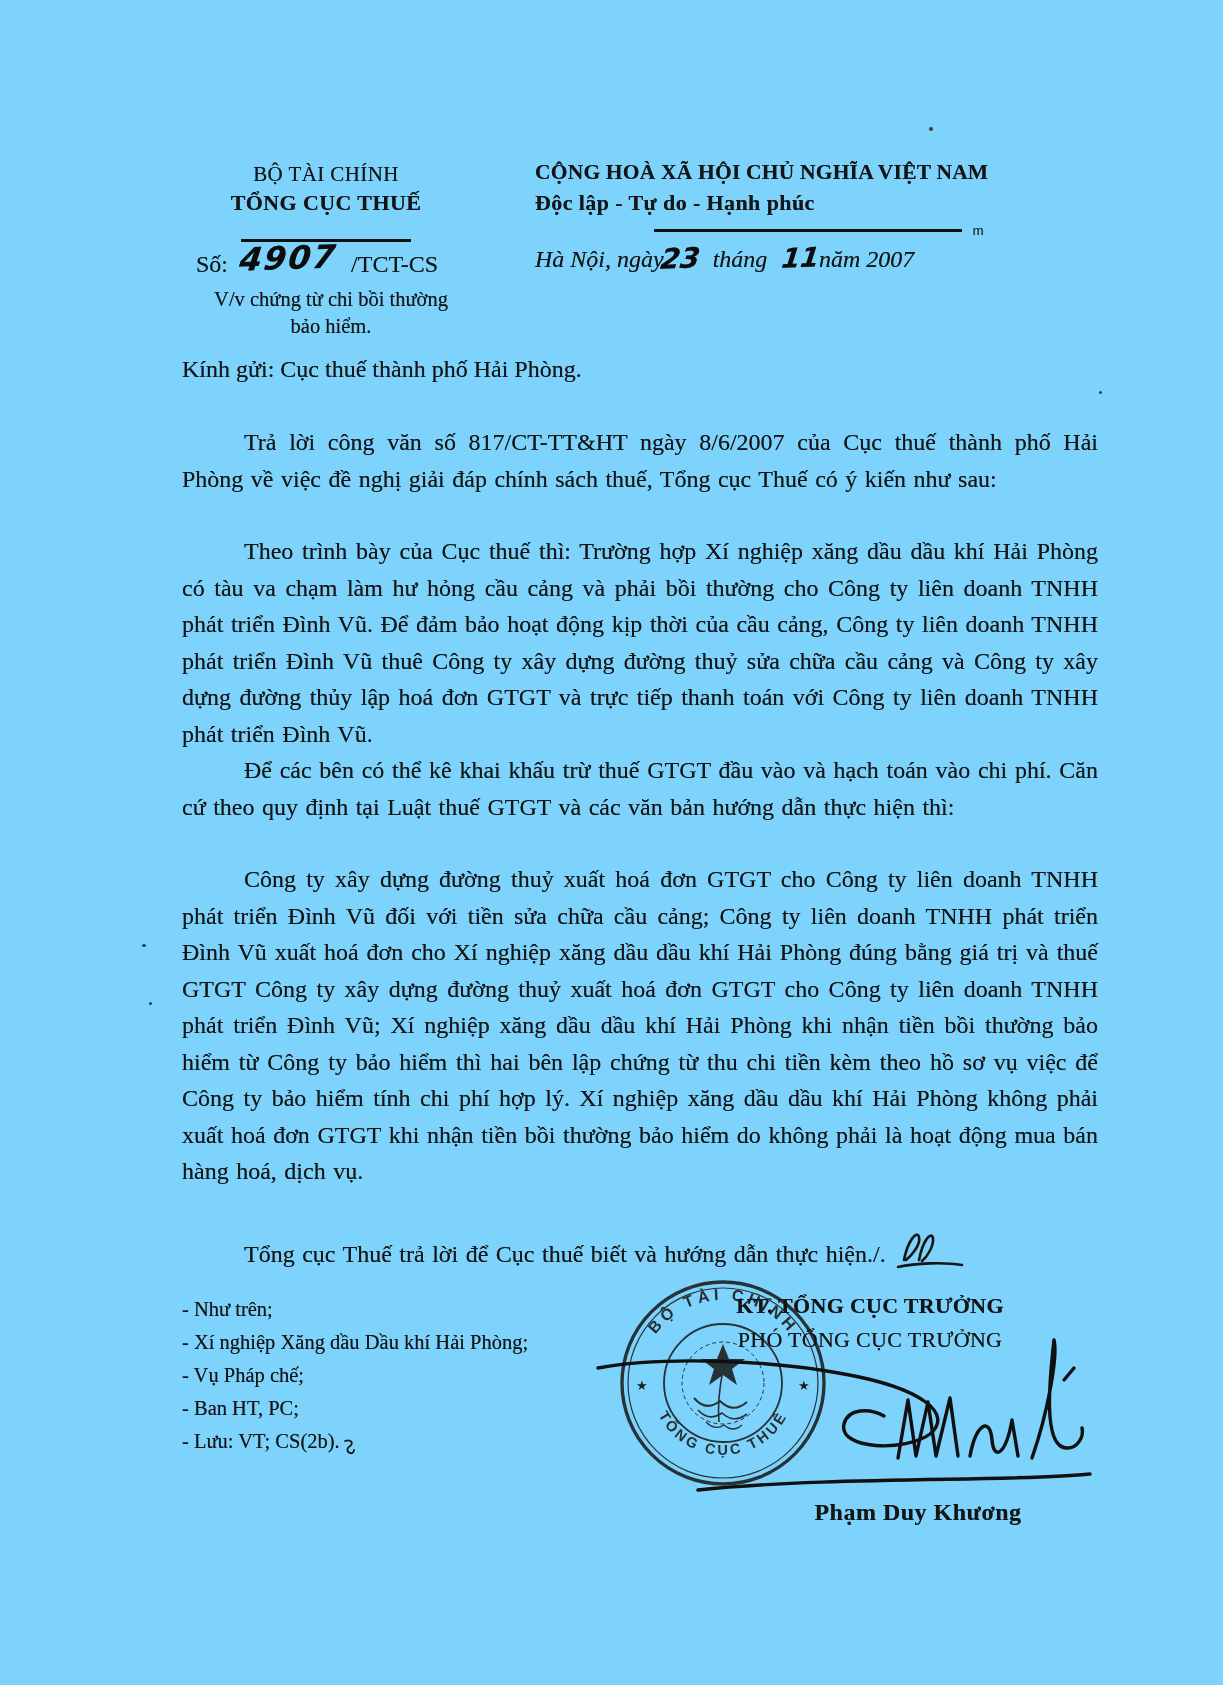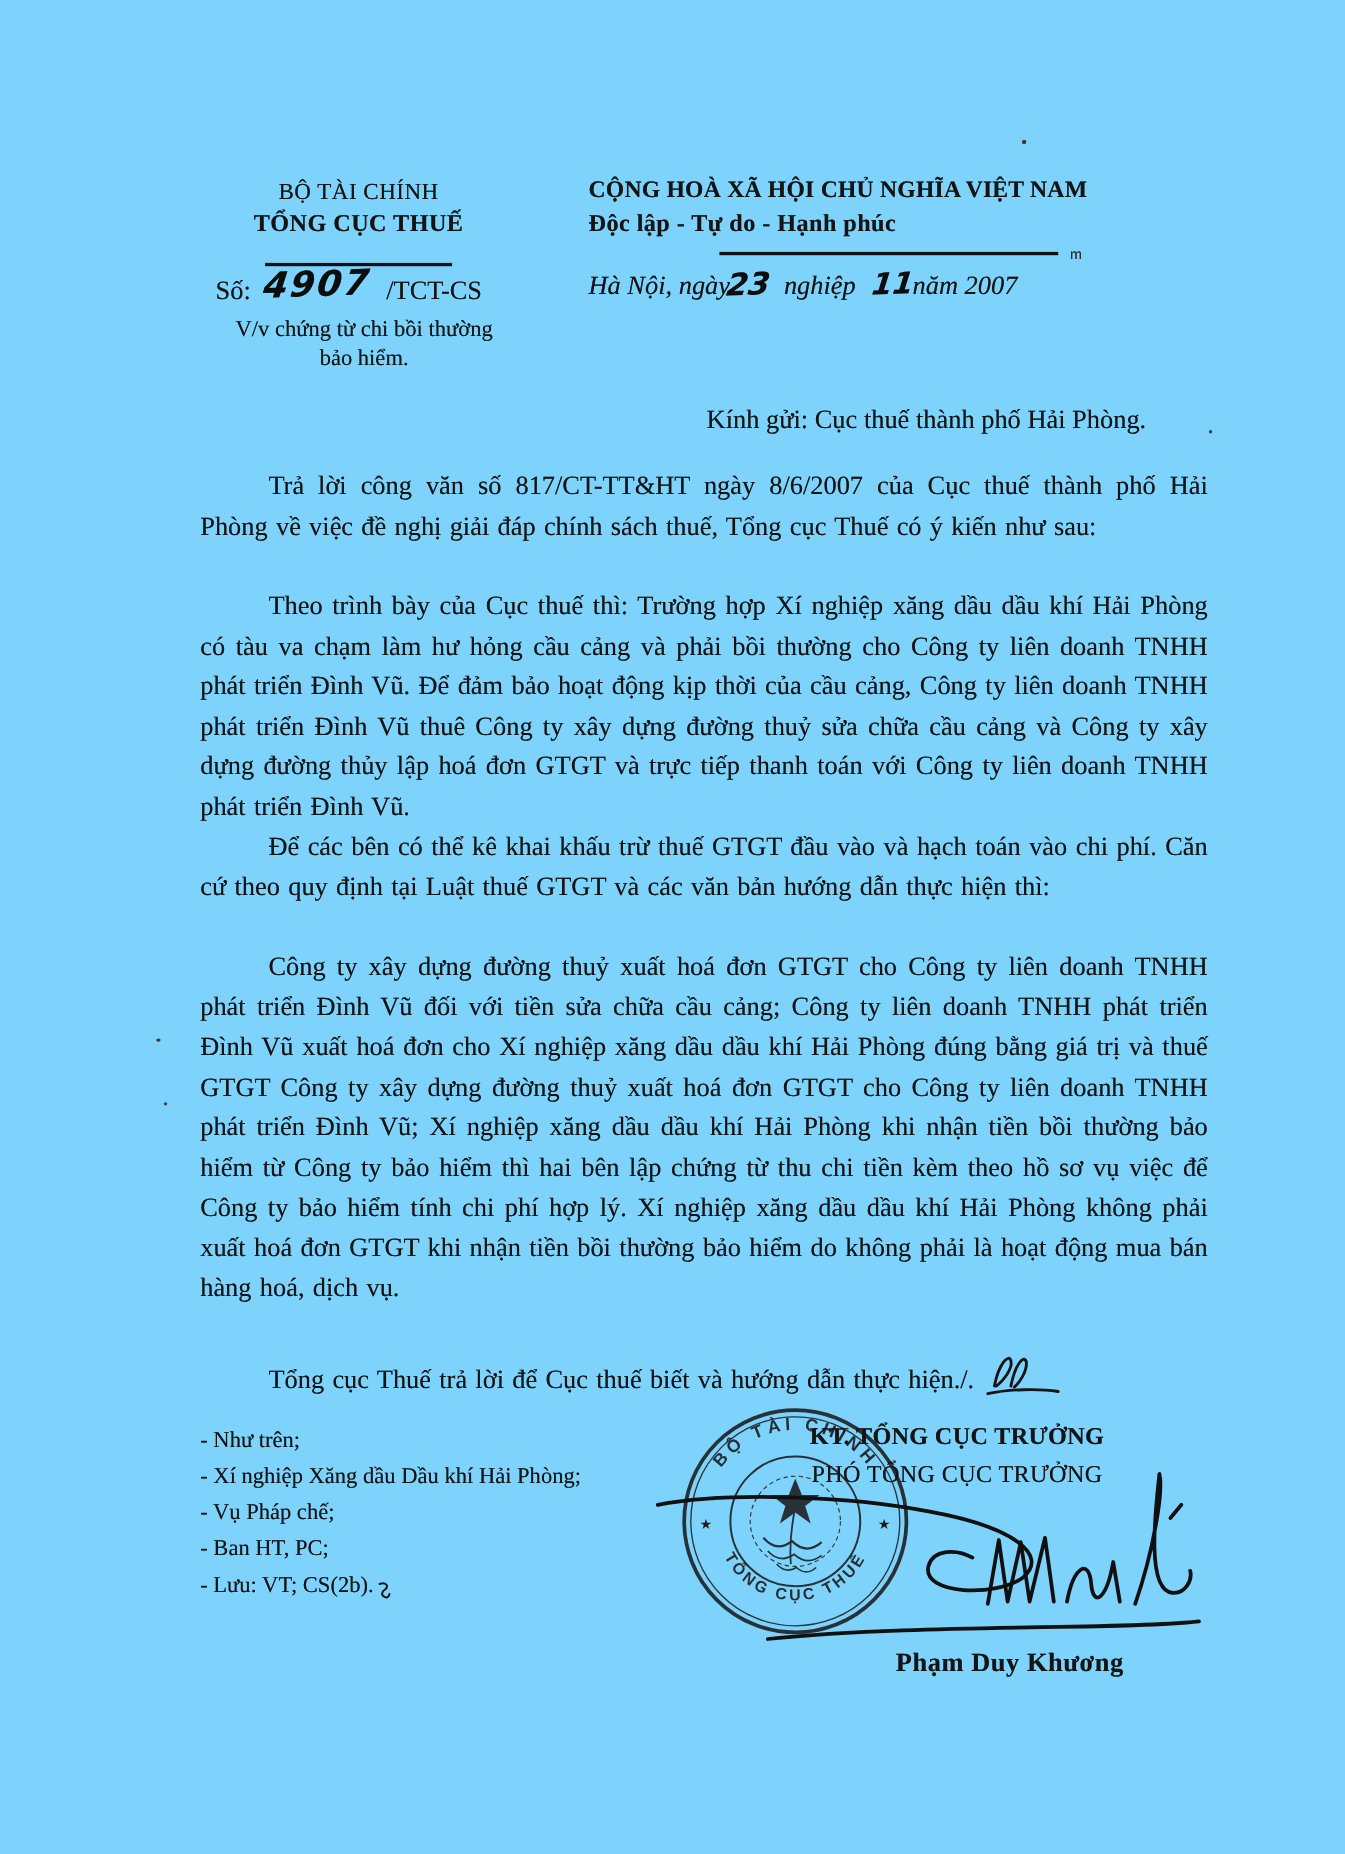--- a/index.html
+++ b/index.html
@@ -33,21 +33,21 @@
   .hr2 { font-size:22px; font-weight:bold; margin-top:5px; letter-spacing:.4px; }
   .hr-rule { width:308px; border-top:3px solid #101010; margin:13px auto 0; position:relative; }
   .rule-artifact { position:absolute; right:-22px; top:-9px; font-size:13px; font-family:"Liberation Sans",sans-serif; color:#2c2c2c; font-style:normal; }
   .date-line { margin-top:9px; font-size:24px; font-style:italic; white-space:nowrap; }
   .hand-day  { font-size:28px; margin-left:-3px; position:relative; top:1px; }
   .date-mid  { margin-left:13px; }
   .hand-mon  { font-size:27px; margin-left:15px; position:relative; top:0px; }
   .date-suf  { margin-left:-1px; }
 
   
-  .salutation { position:absolute; left:182px; top:369px; width:860px; text-align:right; font-size:24px; }
+  .salutation { position:absolute; left:182px; top:356px; width:860px; text-align:left; font-size:24px; }
   .bodytext { position:absolute; left:182px; top:424px; width:916px; font-size:24px; line-height:36.5px; text-align:justify; word-spacing:1.5px; }
   .para { margin:0; text-indent:62px; }
   .para.gap { margin-top:36px; }
   .closing-line { margin-top:36px; text-indent:62px; white-space:nowrap; }
   .initial-svg { display:inline-block; vertical-align:-12px; margin-left:10px; }
 
   
   .recipients { position:absolute; left:182px; top:1293px; }
   .rec-title { font-size:21px; font-weight:bold; font-style:italic; margin-bottom:13px; letter-spacing:.3px; }
   .rec-item { font-size:20.5px; line-height:33px; }
@@ -79,21 +79,21 @@
     <div class="vv">bảo hiểm.</div>
   </div>
 
   <div class="hdr-right ink">
     <div class="hr1">CỘNG HOÀ XÃ HỘI CHỦ NGHĨA VIỆT NAM</div>
     <div class="hr2">Độc lập - Tự do - Hạnh phúc</div>
     <div class="hr-rule">
       <span class="rule-artifact">m</span>
     </div>
     <div class="date-line">
-      <span>Hà Nội, ngày</span><span class="hand hand-day">23</span><span class="date-mid">nghiệp</span><span class="hand hand-mon">11</span><span class="date-suf">năm 2007</span>
+      <span>Hà Nội, ngày</span><span class="hand hand-day">23</span><span class="date-mid">tháng</span><span class="hand hand-mon">11</span><span class="date-suf">năm 2007</span>
     </div>
   </div>
 
   <div class="salutation ink">Kính gửi: Cục thuế thành phố Hải Phòng.</div>
 
   <div class="bodytext ink">
     <p class="para">Trả lời công văn số 817/CT-TT&amp;HT ngày 8/6/2007 của Cục thuế thành phố Hải Phòng về việc đề nghị giải đáp chính sách thuế, Tổng cục Thuế có ý kiến như sau:</p>
     <p class="para gap">Theo trình bày của Cục thuế thì: Trường hợp Xí nghiệp xăng dầu dầu khí Hải Phòng có tàu va chạm làm hư hỏng cầu cảng và phải bồi thường cho Công ty liên doanh TNHH phát triển Đình Vũ. Để đảm bảo hoạt động kịp thời của cầu cảng, Công ty liên doanh TNHH phát triển Đình Vũ thuê Công ty xây dựng đường thuỷ sửa chữa cầu cảng và Công ty xây dựng đường thủy lập hoá đơn GTGT và trực tiếp thanh toán với Công ty liên doanh TNHH phát triển Đình Vũ.</p>
     <p class="para">Để các bên có thể kê khai khấu trừ thuế GTGT đầu vào và hạch toán vào chi phí. Căn cứ theo quy định tại Luật thuế GTGT và các văn bản hướng dẫn thực hiện thì:</p>
     <p class="para gap">Công ty xây dựng đường thuỷ xuất hoá đơn GTGT cho Công ty liên doanh TNHH phát triển Đình Vũ đối với tiền sửa chữa cầu cảng; Công ty liên doanh TNHH phát triển Đình Vũ xuất hoá đơn cho Xí nghiệp xăng dầu dầu khí Hải Phòng đúng bằng giá trị và thuế GTGT Công ty xây dựng đường thuỷ xuất hoá đơn GTGT cho Công ty liên doanh TNHH phát triển Đình Vũ; Xí nghiệp xăng dầu dầu khí Hải Phòng khi nhận tiền bồi thường bảo hiểm từ Công ty bảo hiểm thì hai bên lập chứng từ thu chi tiền kèm theo hồ sơ vụ việc để Công ty bảo hiểm tính chi phí hợp lý. Xí nghiệp xăng dầu dầu khí Hải Phòng không phải xuất hoá đơn GTGT khi nhận tiền bồi thường bảo hiểm do không phải là hoạt động mua bán hàng hoá, dịch vụ.</p>

